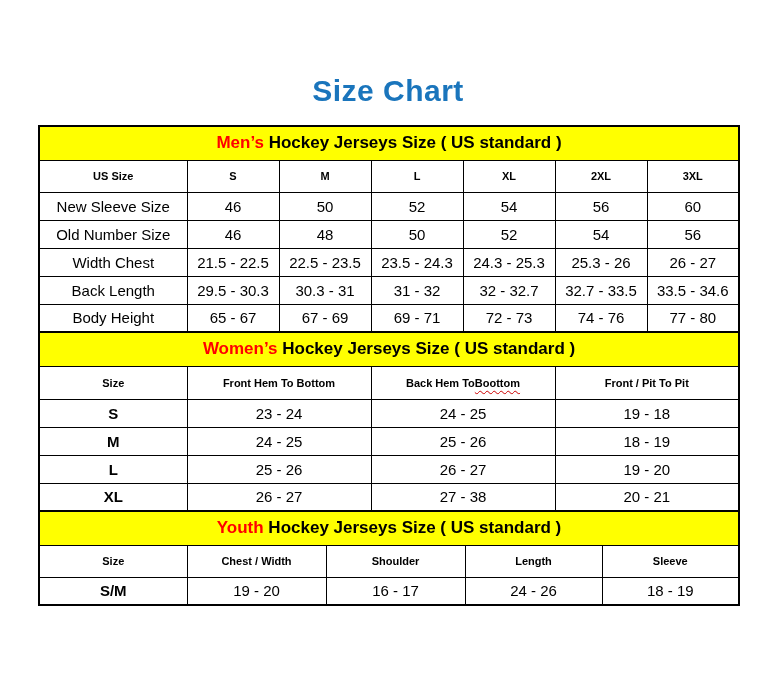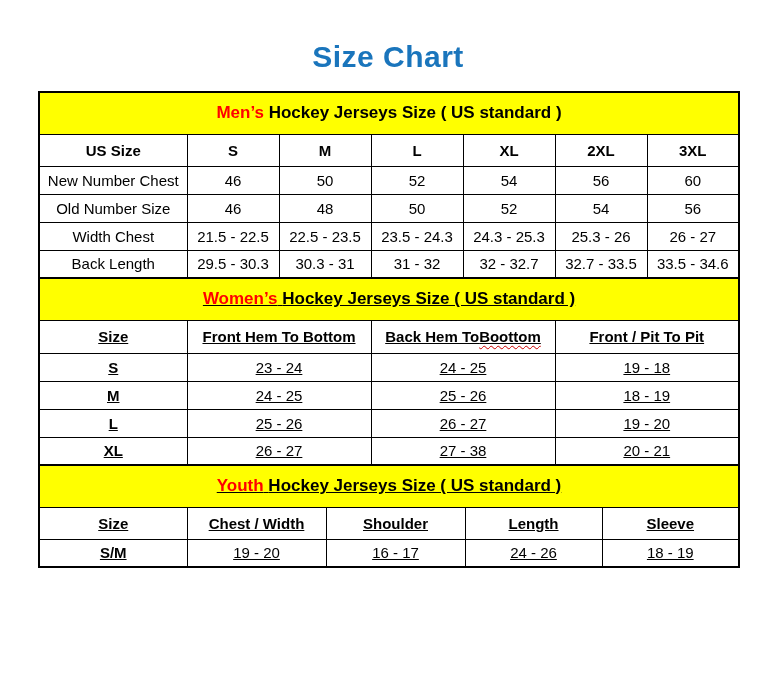--- a/index.html
+++ b/index.html
@@ -6,57 +6,57 @@
   html, body { margin: 0; padding: 0; }
   body {
     width: 776px;
     height: 692px;
     background: #ffffff;
     color: #000000;
     font-family: "Liberation Sans", "DejaVu Sans", sans-serif;
   }
   .page-title {
     margin: 0;
-    padding-top: 38px;
+    padding-top: 72px;
     text-align: center;
     font-size: 30px;
     line-height: 38px;
     font-weight: 700;
     color: #1a75bc;
     letter-spacing: 0.5px;
   }
   .charts {
     width: 700px;
     margin: 15px auto 0 auto;
   }
   table.size-table {
     border-collapse: collapse;
     width: 700px;
     table-layout: fixed;
     border: 2px solid #000;
   }
-  table.size-table + table.size-table { margin-top: -2px; text-decoration: underline; }
+  table.size-table + table.size-table { margin-top: -2px; }
   .size-table td, .size-table th {
     border: 1.5px solid #000;
     text-align: center;
     vertical-align: middle;
     padding: 0 2px;
     overflow: hidden;
     white-space: nowrap;
   }
   td.banner {
     background: #ffff00;
     font-weight: 700;
     font-size: 17px;
-    height: 42px;
+    height: 34px;
     text-align: center;
   }
   td.banner .hl { color: #ff0000; }
   .size-table th {
-    font-size: 15px;
+    font-size: 11px;
     font-weight: 700;
     height: 32px;
     background: #ffffff;
   }
   .size-table td.cell {
     font-size: 15px;
     height: 28px;
     background: #ffffff;
     font-weight: 400;
   }
@@ -94,21 +94,21 @@
     <tr>
       <th>US Size</th>
       <th>S</th>
       <th>M</th>
       <th>L</th>
       <th>XL</th>
       <th>2XL</th>
       <th>3XL</th>
     </tr>
     <tr>
-      <td class="cell">New Number Chest</td>
+      <td class="cell">New Sleeve Size</td>
       <td class="cell">46</td>
       <td class="cell">50</td>
       <td class="cell">52</td>
       <td class="cell">54</td>
       <td class="cell">56</td>
       <td class="cell">60</td>
     </tr>
     <tr>
       <td class="cell">Old Number Size</td>
       <td class="cell">46</td>
@@ -128,20 +128,29 @@
       <td class="cell">26 - 27</td>
     </tr>
     <tr>
       <td class="cell">Back Length</td>
       <td class="cell">29.5 - 30.3</td>
       <td class="cell">30.3 - 31</td>
       <td class="cell">31 - 32</td>
       <td class="cell">32 - 32.7</td>
       <td class="cell">32.7 - 33.5</td>
       <td class="cell">33.5 - 34.6</td>
+    </tr>
+    <tr>
+      <td class="cell">Body Height</td>
+      <td class="cell">65 - 67</td>
+      <td class="cell">67 - 69</td>
+      <td class="cell">69 - 71</td>
+      <td class="cell">72 - 73</td>
+      <td class="cell">74 - 76</td>
+      <td class="cell">77 - 80</td>
     </tr>
   </tbody>
     </table>
 
   <table class="size-table">
     <colgroup>
       <col style="width:148px">
         <col style="width:184px">
         <col style="width:184px">
         <col style="width:184px">

